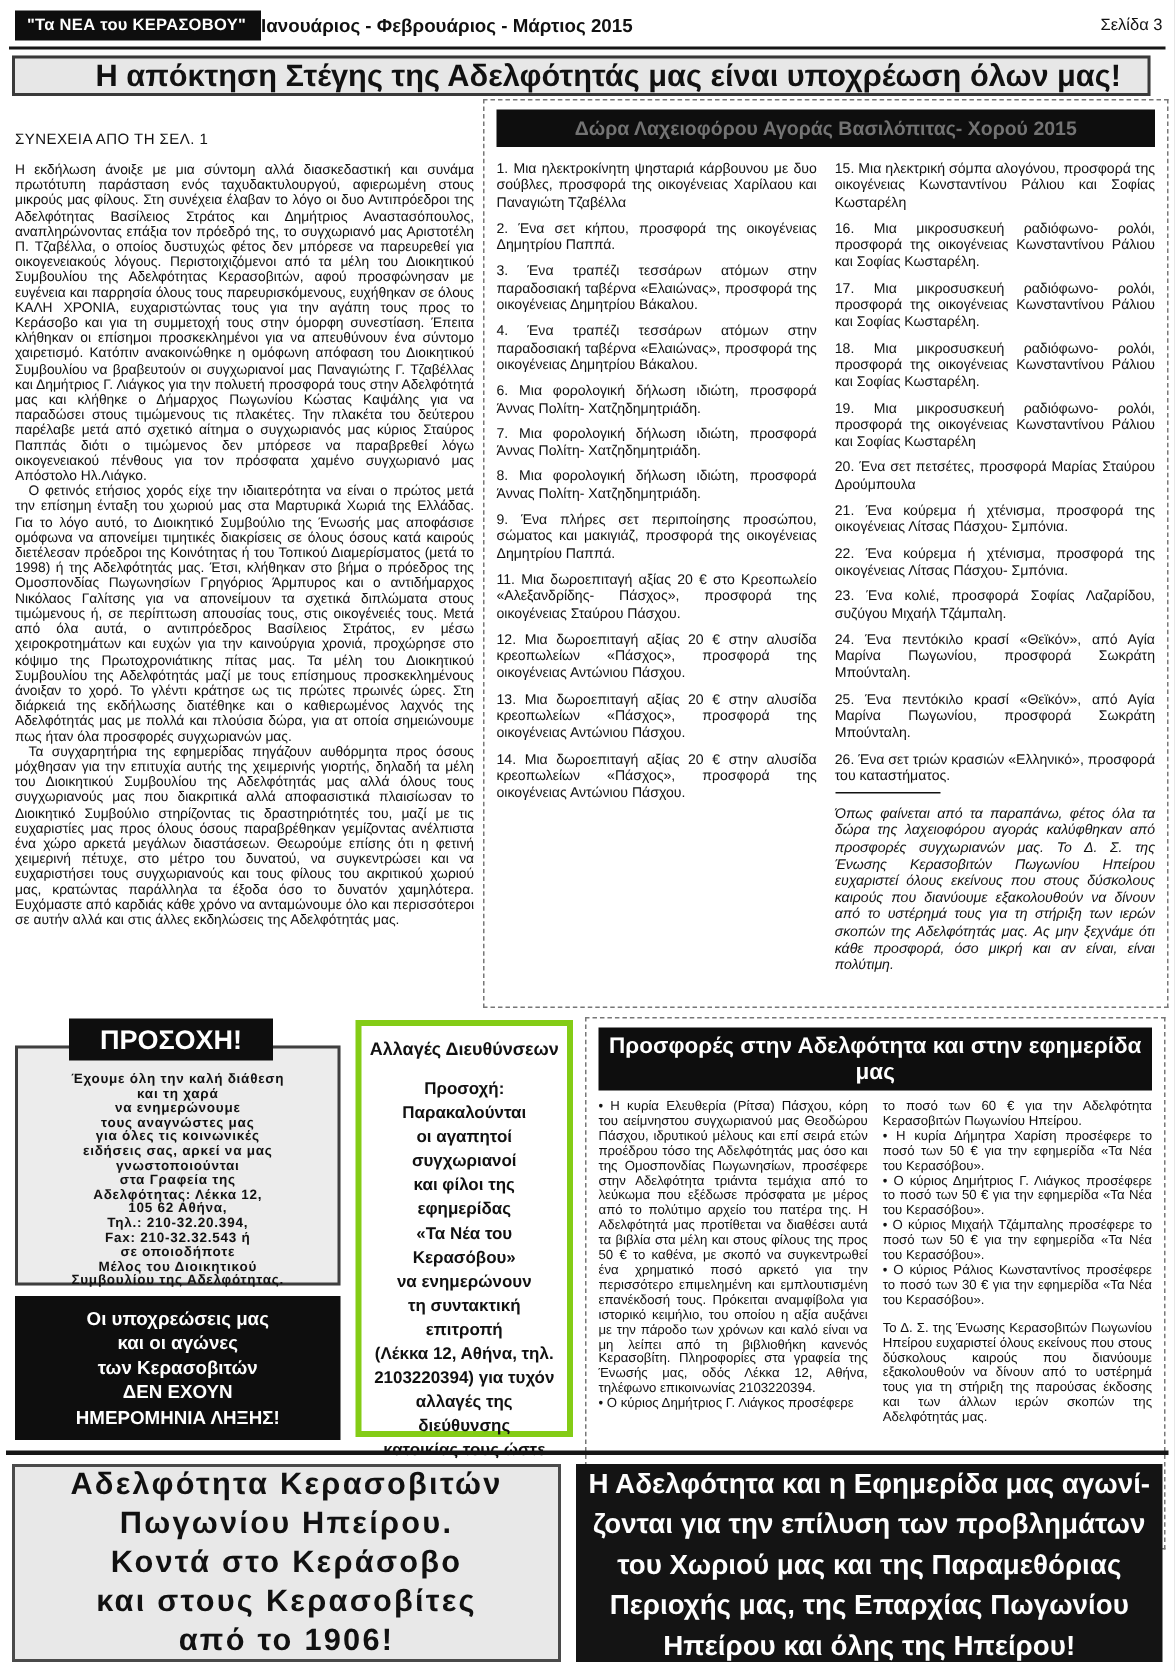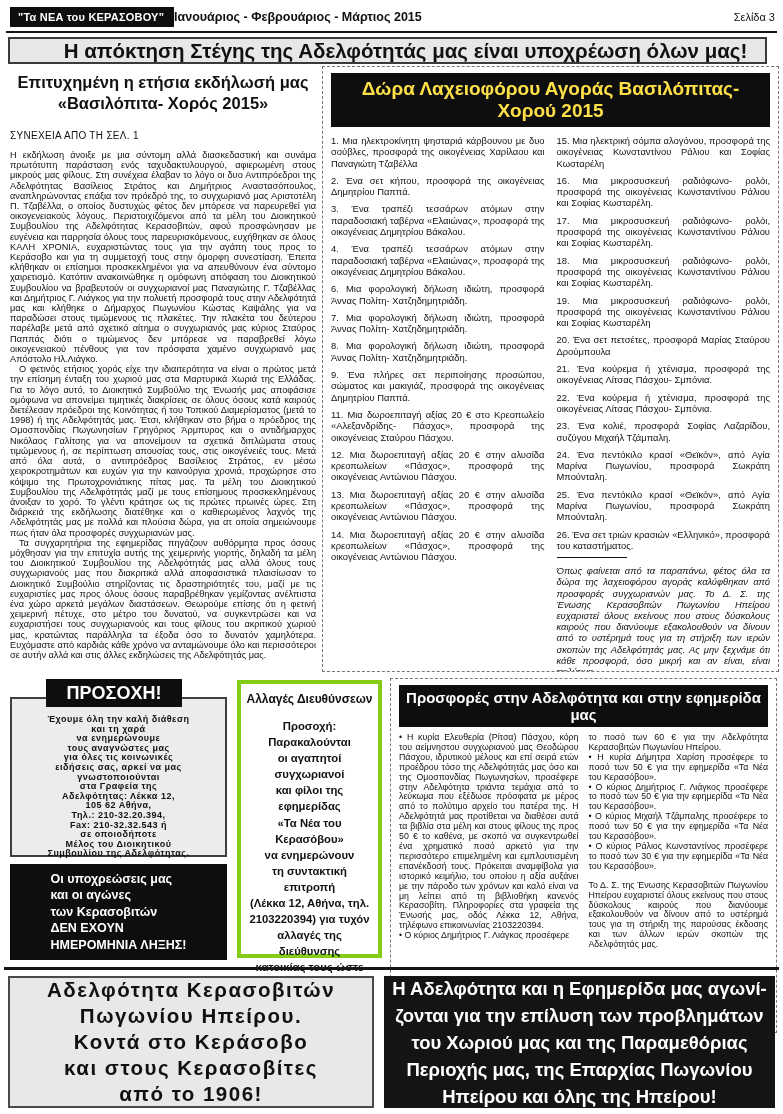--- a/index.html
+++ b/index.html
@@ -27,39 +27,39 @@
   .article { position:absolute; top:72px; left:10px; width:306px; }
   .art-title { font-size:16.5px; font-weight:bold; text-align:center;
                line-height:21px; white-space:pre-line; }
   .continued { margin-top:16px; font-size:10px; letter-spacing:.3px; }
   .para { margin-top:9px; font-size:9.2px; line-height:10.2px; text-align:justify; }
   .para + .para { margin-top:0; text-indent:9px; }
 
   
   .gifts { position:absolute; top:66px; left:322px; width:457px; height:606px;
            border:1px dashed #777; padding:6px 8px; overflow:hidden; }
-  .gift-title { background:#0e0e0e; color:#fde047; font-weight:bold; font-size:19px;
+  .gift-title { background:#0e0e0e; color:#737373; font-weight:bold; font-size:13px;
                 text-align:center; padding:5px 2px; }
   .gift-cols { display:flex; gap:12px; margin-top:8px; }
   .gift-col { flex:1; }
   .gift-item { font-size:9.4px; line-height:11.3px; text-align:justify; margin-bottom:6px; }
   .gift-sep { width:70px; border-top:1.5px solid #111; margin:2px 0 7px; }
   .gift-note { font-size:9.4px; line-height:11.2px; font-style:italic; text-align:justify; }
 
   
   .attention-banner { position:absolute; top:679px; left:46px; width:136px; height:28px;
                       background:#0e0e0e; color:#fff; font-weight:bold; font-size:18px;
                       text-align:center; line-height:28px; z-index:2; }
   .attention-body { position:absolute; top:697px; left:10px; width:217px; height:160px;
                     background:#ececec; border:2px solid #3f3f3f; z-index:1;
                     padding-top:16px; text-align:center; font-weight:bold;
                     font-size:9px; line-height:9.6px; letter-spacing:.5px; white-space:pre-line; }
   .attention-black { position:absolute; top:864px; left:10px; width:217px; height:96px;
                      background:#0e0e0e; color:#fff; display:flex; align-items:center;
-                     justify-content:center; font-weight:bold;
+                     justify-content:center; text-align:center; font-weight:bold;
                      font-size:12.5px; line-height:16.5px; white-space:pre-line; }
 
   
   .address-box { position:absolute; top:680px; left:237px; width:145px; height:278px;
                  border:4px solid #84cc16; text-align:center; padding:8px 5px; }
   .addr-title { font-size:12px; font-weight:bold; }
   .addr-body { margin-top:12px; font-size:11.3px; font-weight:bold; line-height:16.1px;
                white-space:pre-line; }
 
   
@@ -92,22 +92,20 @@
   <div class="header">
     <span class="masthead">"Τα ΝΕΑ του ΚΕΡΑΣΟΒΟΥ"</span>
     <span class="header-date">Ιανουάριος - Φεβρουάριος - Μάρτιος 2015</span>
     <span class="header-page">Σελίδα 3</span>
   </div>
   <div class="header-rule"></div>
 
   <div class="headline-box">Η απόκτηση Στέγης της Αδελφότητάς μας είναι υποχρέωση όλων μας!</div>
 
   <div class="article">
-    <div class="art-title">Επιτυχημένη η ετήσια εκδήλωσή μας
-«Βασιλόπιτα- Χορός 2015»</div>
     <div class="continued">ΣΥΝΕΧΕΙΑ ΑΠΟ ΤΗ ΣΕΛ. 1</div>
     <div class="para">Η εκδήλωση άνοιξε με μια σύντομη αλλά διασκεδαστική και συνάμα πρωτότυπη παράσταση ενός ταχυδακτυλουργού, αφιερωμένη στους μικρούς μας φίλους. Στη συνέχεια έλαβαν το λόγο οι δυο Αντιπρόεδροι της Αδελφότητας Βασίλειος Στράτος και Δημήτριος Αναστασόπουλος, αναπληρώνοντας επάξια τον πρόεδρό της, το συγχωριανό μας Αριστοτέλη Π. Τζαβέλλα, ο οποίος δυστυχώς φέτος δεν μπόρεσε να παρευρεθεί για οικογενειακούς λόγους. Περιστοιχιζόμενοι από τα μέλη του Διοικητικού Συμβουλίου της Αδελφότητας Κερασοβιτών, αφού προσφώνησαν με ευγένεια και παρρησία όλους τους παρευρισκόμενους, ευχήθηκαν σε όλους ΚΑΛΗ ΧΡΟΝΙΑ, ευχαριστώντας τους για την αγάπη τους προς το Κεράσοβο και για τη συμμετοχή τους στην όμορφη συνεστίαση. Έπειτα κλήθηκαν οι επίσημοι προσκεκλημένοι για να απευθύνουν ένα σύντομο χαιρετισμό. Κατόπιν ανακοινώθηκε η ομόφωνη απόφαση του Διοικητικού Συμβουλίου να βραβευτούν οι συγχωριανοί μας Παναγιώτης Γ. Τζαβέλλας και Δημήτριος Γ. Λιάγκος για την πολυετή προσφορά τους στην Αδελφότητά μας και κλήθηκε ο Δήμαρχος Πωγωνίου Κώστας Καψάλης για να παραδώσει στους τιμώμενους τις πλακέτες. Την πλακέτα του δεύτερου παρέλαβε μετά από σχετικό αίτημα ο συγχωριανός μας κύριος Σταύρος Παππάς διότι ο τιμώμενος δεν μπόρεσε να παραβρεθεί λόγω οικογενειακού πένθους για τον πρόσφατα χαμένο συγχωριανό μας Απόστολο Ηλ.Λιάγκο.</div>
     <div class="para">Ο φετινός ετήσιος χορός είχε την ιδιαιτερότητα να είναι ο πρώτος μετά την επίσημη ένταξη του χωριού μας στα Μαρτυρικά Χωριά της Ελλάδας. Για το λόγο αυτό, το Διοικητικό Συμβούλιο της Ένωσής μας αποφάσισε ομόφωνα να απονείμει τιμητικές διακρίσεις σε όλους όσους κατά καιρούς διετέλεσαν πρόεδροι της Κοινότητας ή του Τοπικού Διαμερίσματος (μετά το 1998) ή της Αδελφότητάς μας. Έτσι, κλήθηκαν στο βήμα ο πρόεδρος της Ομοσπονδίας Πωγωνησίων Γρηγόριος Άρμπυρος και ο αντιδήμαρχος Νικόλαος Γαλίτσης για να απονείμουν τα σχετικά διπλώματα στους τιμώμενους ή, σε περίπτωση απουσίας τους, στις οικογένειές τους. Μετά από όλα αυτά, ο αντιπρόεδρος Βασίλειος Στράτος, εν μέσω χειροκροτημάτων και ευχών για την καινούργια χρονιά, προχώρησε στο κόψιμο της Πρωτοχρονιάτικης πίτας μας. Τα μέλη του Διοικητικού Συμβουλίου της Αδελφότητάς μαζί με τους επίσημους προσκεκλημένους άνοιξαν το χορό. Το γλέντι κράτησε ως τις πρώτες πρωινές ώρες. Στη διάρκειά της εκδήλωσης διατέθηκε και ο καθιερωμένος λαχνός της Αδελφότητάς μας με πολλά και πλούσια δώρα, για ατ οποία σημειώνουμε πως ήταν όλα προσφορές συγχωριανών μας.</div>
     <div class="para">Τα συγχαρητήρια της εφημερίδας πηγάζουν αυθόρμητα προς όσους μόχθησαν για την επιτυχία αυτής της χειμερινής γιορτής, δηλαδή τα μέλη του Διοικητικού Συμβουλίου της Αδελφότητάς μας αλλά όλους τους συγχωριανούς μας που διακριτικά αλλά αποφασιστικά πλαισίωσαν το Διοικητικό Συμβούλιο στηρίζοντας τις δραστηριότητές του, μαζί με τις ευχαριστίες μας προς όλους όσους παραβρέθηκαν γεμίζοντας ανέλπιστα ένα χώρο αρκετά μεγάλων διαστάσεων. Θεωρούμε επίσης ότι η φετινή χειμερινή πέτυχε, στο μέτρο του δυνατού, να συγκεντρώσει και να ευχαριστήσει τους συγχωριανούς και τους φίλους του ακριτικού χωριού μας, κρατώντας παράλληλα τα έξοδα όσο το δυνατόν χαμηλότερα. Ευχόμαστε από καρδιάς κάθε χρόνο να ανταμώνουμε όλο και περισσότεροι σε αυτήν αλλά και στις άλλες εκδηλώσεις της Αδελφότητάς μας.</div>
   </div>
 
   <div class="gifts">
     <div class="gift-title">Δώρα Λαχειοφόρου Αγοράς Βασιλόπιτας- Χορού 2015</div>
     <div class="gift-cols">
       <div class="gift-col">

